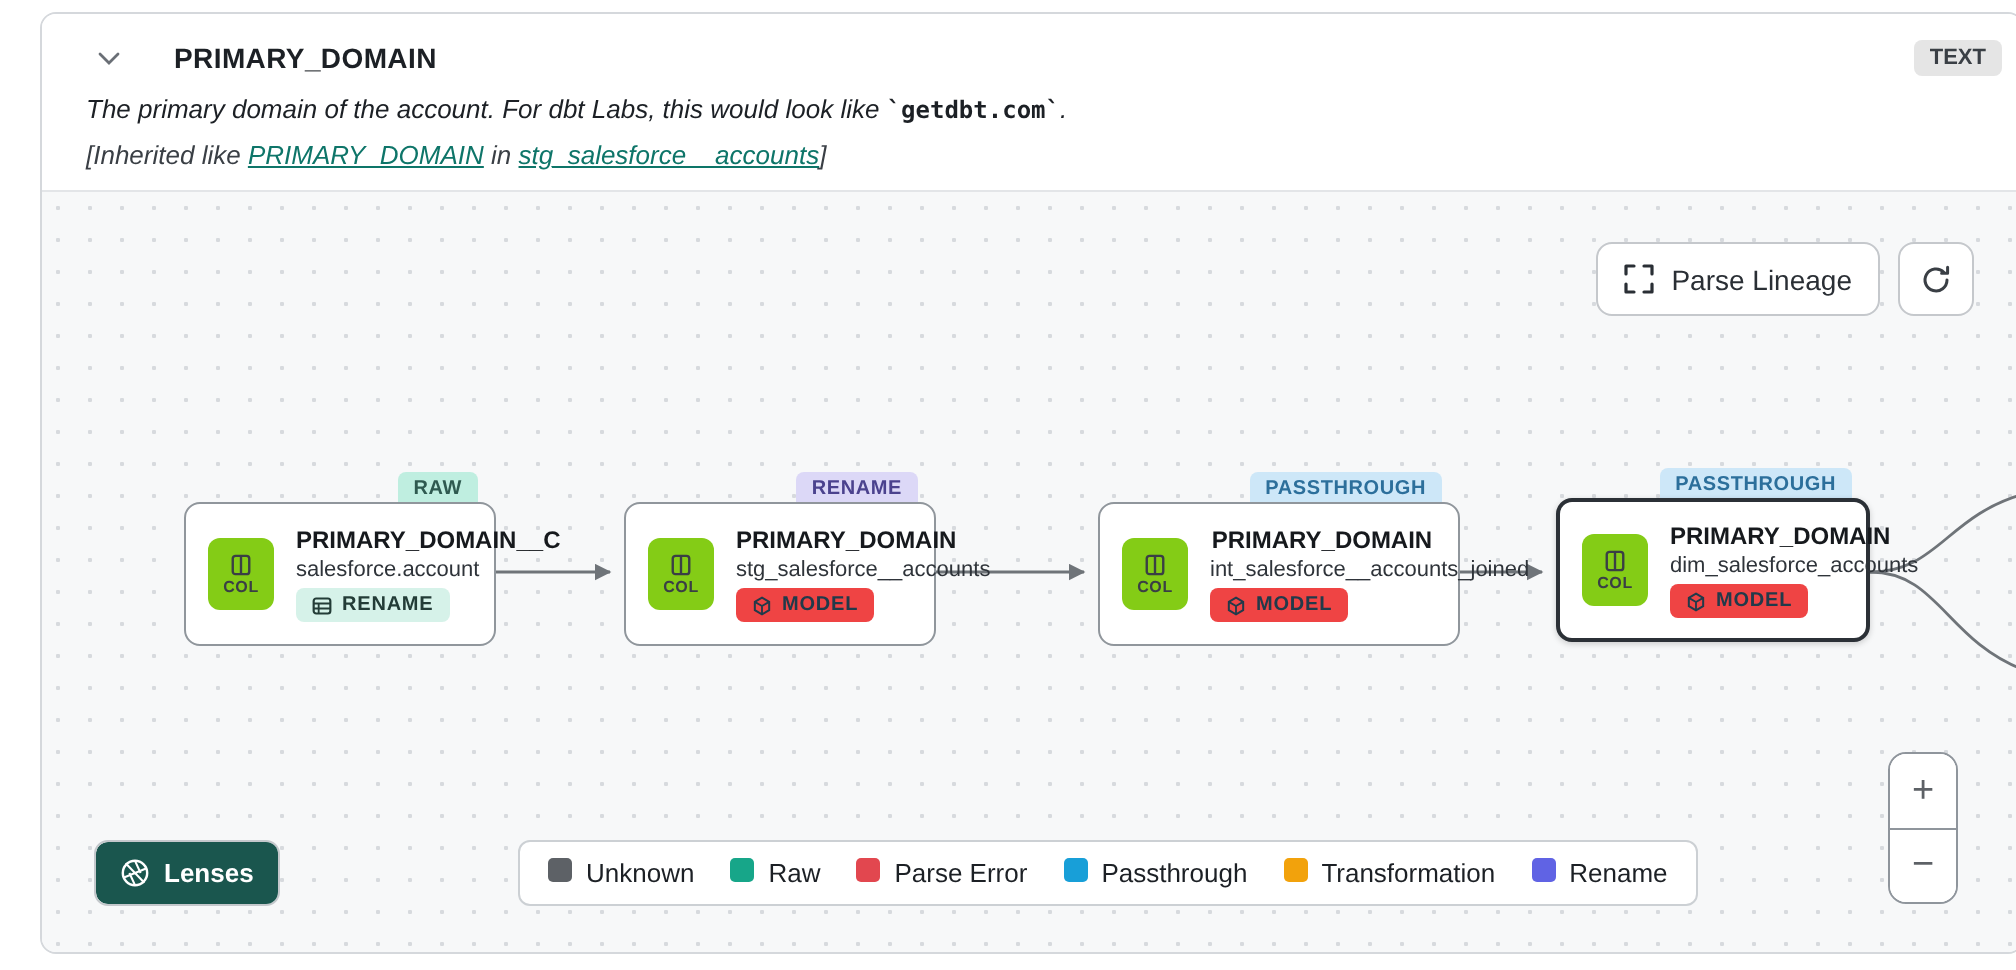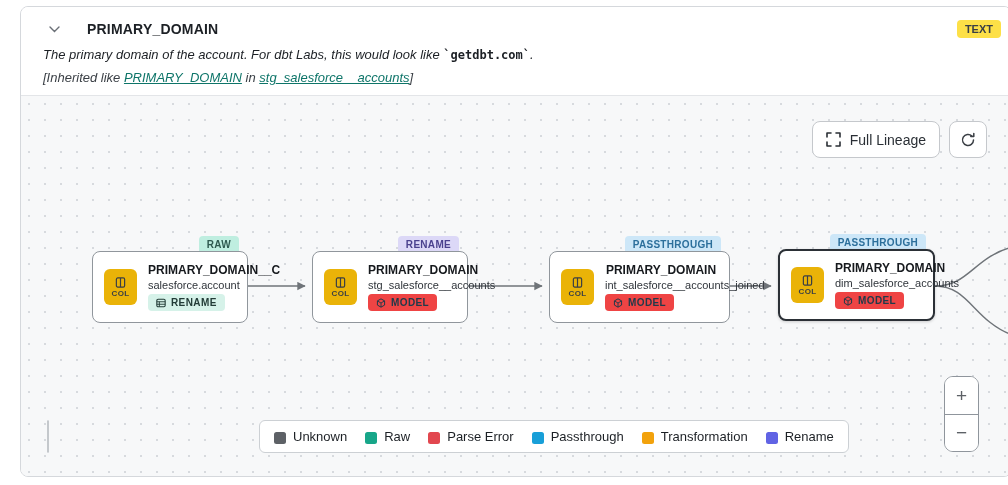--- a/index.html
+++ b/index.html
@@ -6,21 +6,21 @@
   html,body { width:1008px; height:485px; background:#fff; font-family:"Liberation Sans", sans-serif; }
   .frame { position:absolute; left:20px; top:6px; width:992px; height:471px;
            border:1px solid #d5d8dc; border-radius:8px; overflow:hidden; background:#fff; }
 
   
   .header { position:relative; height:89px; background:#fff; border-bottom:1px solid #e3e5e8; }
   .header-row1 { display:flex; align-items:center; padding:13px 10px 0 24px; }
   .collapse-btn { display:inline-flex; align-items:center; justify-content:center; width:18px; height:18px;
                   background:none; border:none; cursor:pointer; color:#6a6f76; }
   .page-title { margin-left:24px; font-size:14px; font-weight:700; color:#1c2025; letter-spacing:.2px; }
-  .type-badge { margin-left:auto; background:#fde047; color:#3a3f45; font-size:11px; font-weight:600;
+  .type-badge { margin-left:auto; background:#e5e5e5; color:#3a3f45; font-size:11px; font-weight:600;
                 padding:3px 8px; border-radius:4px; }
   .desc-row { padding:9px 24px 0 22px; font-size:13px; font-style:italic; color:#1c2025; }
   .desc-code { font-family:"DejaVu Sans Mono", monospace; font-weight:700; font-style:normal; font-size:12px; }
   .inherit-row { padding:8px 24px 0 22px; font-size:13px; font-style:italic; color:#3a3f45; }
   .inherit-row a { color:#0e7569; text-decoration:underline; cursor:pointer; }
 
   
   .canvas { position:relative; width:990px; height:381px; background:#f7f8f9;
             background-image:radial-gradient(#d7dade 1px, transparent 1.2px);
             background-size:16px 16px; overflow:hidden; }
@@ -34,21 +34,21 @@
   .btn-icon-only { justify-content:center; width:38px; padding:0; }
 
   
   .node { position:absolute; height:72px; }
   .lens-badge { position:absolute; top:-15px; right:9px; z-index:0; font-size:10px; font-weight:700;
                 letter-spacing:.3px; padding:3px 8px 10px; border-radius:4px; }
   .node-card { position:relative; z-index:1; width:100%; height:72px; background:#fff;
                border:1px solid #90969c; border-radius:8px; display:flex; align-items:center;
                padding:0 12px 0 11px; gap:11px; cursor:pointer; }
   .node.selected .node-card { border:2px solid #2b3036; box-shadow:0 1px 3px rgba(0,0,0,.18); }
-  .col-chip { flex:0 0 auto; width:33px; height:36px; background:#eab308; border-radius:6px;
+  .col-chip { flex:0 0 auto; width:33px; height:36px; background:#84cc16; border-radius:6px;
               display:flex; flex-direction:column; align-items:center; justify-content:center; gap:1px;
               color:#3a3f45; }
   .col-chip span { font-size:8px; font-weight:700; letter-spacing:.3px; }
   .node-body { display:flex; flex-direction:column; gap:2px; min-width:0; flex:1; }
   .node-title { font-size:12px; font-weight:700; color:#16191d; white-space:nowrap; text-align:center; }
   .node-subtitle { font-size:11px; color:#2f343a; white-space:nowrap; }
   .res-badge { align-self:flex-start; display:inline-flex; align-items:center; gap:5px;
                font-size:10px; font-weight:700; letter-spacing:.4px; padding:3px 8px; border-radius:4px; margin-top:1px; }
   .res-source { background:#d6f2e9; color:#233c37; }
   .res-model  { background:#ef4444; color:#213a4a; }
@@ -58,21 +58,21 @@
                 border:1px solid #c4c8cc; border-radius:7px; background:#fff; overflow:hidden; height:33px; }
   .lenses-btn { display:flex; align-items:center; gap:7px; background:#1a564e; color:#fff;
                 font-size:13px; font-weight:700; padding:0 12px; border:none; cursor:pointer;
                 border-radius:6px 0 0 6px; font-family:"Liberation Sans", sans-serif; }
   .lens-select { display:flex; align-items:center; gap:9px; padding:0 12px; font-size:14px; color:#2a2f35;
                  background:#fff; border:none; cursor:pointer; font-family:"Liberation Sans", sans-serif; }
 
   .legend { position:absolute; left:238px; top:324px; height:33px; background:#fff;
             border:1px solid #ccd0d4; border-radius:6px; display:flex; align-items:center;
             gap:18px; padding:0 14px; }
-  .legend-item { display:flex; align-items:flex-end; gap:7px; font-size:13px; color:#1c2025; }
+  .legend-item { display:flex; align-items:flex-start; gap:7px; font-size:13px; color:#1c2025; }
   .swatch { width:12px; height:12px; border-radius:2.5px; display:inline-block; }
 
   .zoom-ctrl { position:absolute; left:923px; top:280px; width:35px; border:1px solid #8f959c;
                border-radius:9px; background:#fff; overflow:hidden; display:flex; flex-direction:column; }
   .zoom-btn { height:37px; background:#fff; border:none; font-size:19px; color:#5d6166; cursor:pointer;
               display:flex; align-items:center; justify-content:center; font-family:"Liberation Sans", sans-serif; }
   .zoom-btn + .zoom-btn { border-top:1px solid #8f959c; }
 </style>
 </head>
 <body>
@@ -110,21 +110,21 @@
       <path d="M709 190 L750 190" stroke="#6f7479" stroke-width="1.4" fill="none" marker-end="url(#arrow)"></path>
       <path d="M914 190 C948 190 952 162 991 151" stroke="#6f7479" stroke-width="1.4" fill="none"></path>
       <path d="M914 190 C948 190 952 224 991 239" stroke="#6f7479" stroke-width="1.4" fill="none"></path>
     </svg>
 
     <div class="toolbar">
       <button class="btn">
         <svg width="15" height="15" viewBox="0 0 15 15" fill="none">
           <path d="M1 5V1h4 M10 1h4v4 M14 10v4h-4 M5 14H1v-4" stroke="#2a2f35" stroke-width="1.6" stroke-linecap="round" stroke-linejoin="round"></path>
         </svg>
-        <span>Full Lineage</span>
+        <span>Parse Lineage</span>
       </button>
       <button class="btn btn-icon-only">
         <svg width="16" height="16" viewBox="0 0 16 16" fill="none">
           <path d="M13.5 8a5.5 5.5 0 1 1-1.6-3.9" stroke="#3a3f45" stroke-width="1.5" fill="none" stroke-linecap="round"></path>
           <path d="M13.8 1.6v3h-3" stroke="#3a3f45" stroke-width="1.5" fill="none" stroke-linecap="round" stroke-linejoin="round"></path>
         </svg>
       </button>
     </div>
 
     <div class="node" style="left:71px; top:155px; width:156px;">
@@ -217,20 +217,27 @@
                 <path d="M6 1l4.3 2.5v5L6 11 1.7 8.5v-5L6 1z" fill="none" stroke="#213a4a" stroke-width="1.2"></path>
                 <path d="M1.7 3.5L6 6l4.3-2.5 M6 6v5" fill="none" stroke="#213a4a" stroke-width="1.1"></path>
               </svg>
             <span>MODEL</span>
           </span>
         </div>
       </div>
     </div>
 
     <div class="lens-group">
+      <button class="lenses-btn">
+        <svg width="15" height="15" viewBox="0 0 16 16" fill="none">
+          <circle cx="8" cy="8" r="6.5" stroke="#fff" stroke-width="1.3"></circle>
+          <path d="M8 1.5L11 8 M14.2 5.5L8 8 M13 13.2L8 8 M8 14.5L5 8 M1.8 10.5L8 8 M3 2.8L8 8" stroke="#fff" stroke-width="1.1"></path>
+        </svg>
+        <span>Lenses</span>
+      </button>
     </div>
 
     <div class="legend">
       <span class="legend-item">
           <span class="swatch" style="background-color: rgb(93, 97, 102);"></span>
           <span>Unknown</span>
         </span>
       <span class="legend-item">
           <span class="swatch" style="background-color: rgb(23, 166, 137);"></span>
           <span>Raw</span>

